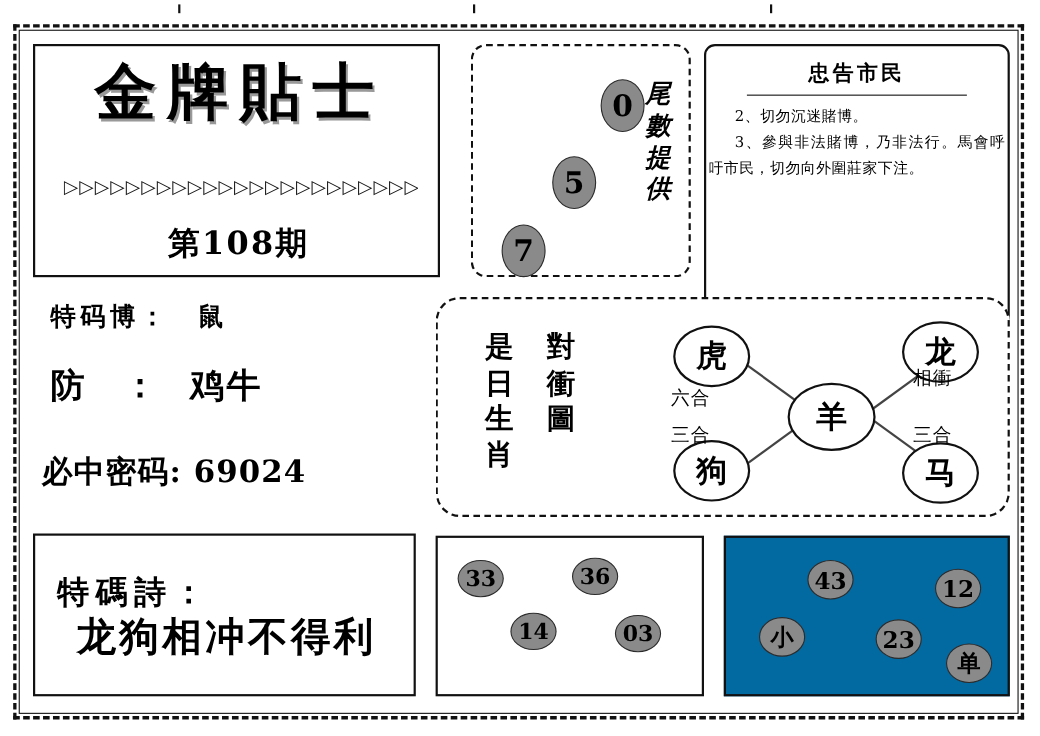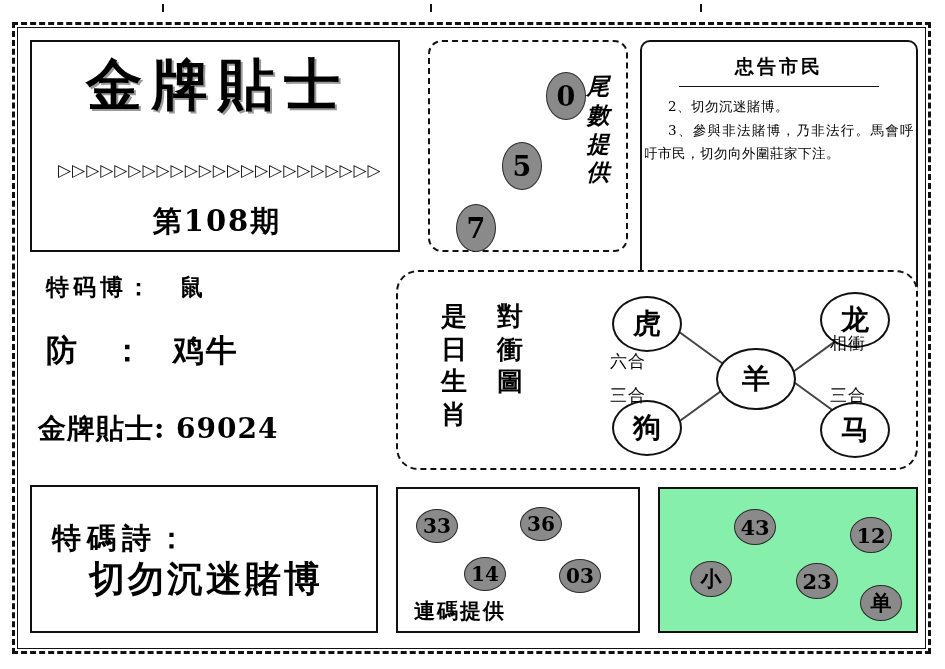--- a/index.html
+++ b/index.html
@@ -288,21 +288,21 @@
     font-family: "DejaVu Serif", serif;
   }
 
   
   .right-box {
     position: absolute;
     left: 658px; top: 487px;
     width: 260px; height: 146px;
     border: 2px solid #111;
     box-sizing: border-box;
-    background: #86efac;
+    background: #0369a1;
   }
   .word-ball {
     width: 40px; height: 34px;
     font-size: 21px;
     border-radius: 50%;
   }
 </style>
 </head>
 <body>
 
@@ -323,27 +323,27 @@
 
   <div class="special-row">
     <span class="lbl">特码博：</span><span class="val">鼠</span>
   </div>
 
   <div class="defend-row">
     <span class="lbl">防 ：</span><span class="val">鸡牛</span>
   </div>
 
   <div class="code-row">
-    <span>金牌貼士:</span>
+    <span>必中密码:</span>
     <span class="num">69024</span>
   </div>
 
   <div class="poem-box">
     <div class="poem-label">特碼詩：</div>
-    <div class="poem-text">切勿沉迷賭博</div>
+    <div class="poem-text">龙狗相冲不得利</div>
   </div>
 
   <div class="tail-box">
     <div class="ball tail-ball" style="left:116px;top:30px;">0</div>
     <div class="ball tail-ball" style="left:72px;top:100px;">5</div>
     <div class="ball tail-ball" style="left:26px;top:162px;">7</div>
     <div class="tail-label">尾數提供</div>
   </div>
 
   <div class="notice-box">
@@ -372,21 +372,20 @@
     <div class="z-small" style="left:432px;top:60px;">相衝</div>
     <div class="z-small" style="left:212px;top:112px;">三合</div>
     <div class="z-small" style="left:432px;top:112px;">三合</div>
   </div>
 
   <div class="lian-box">
     <div class="ball num-ball" style="left:18px;top:20px;">33</div>
     <div class="ball num-ball" style="left:122px;top:18px;">36</div>
     <div class="ball num-ball" style="left:66px;top:68px;">14</div>
     <div class="ball num-ball" style="left:161px;top:70px;">03</div>
-    <div class="lian-label">連碼提供</div>
   </div>
 
   <div class="right-box">
     <div class="ball word-ball" style="left:74px;top:20px;">43</div>
     <div class="ball word-ball" style="left:190px;top:28px;">12</div>
     <div class="ball word-ball" style="left:30px;top:72px;">小</div>
     <div class="ball word-ball" style="left:136px;top:74px;">23</div>
     <div class="ball word-ball" style="left:200px;top:96px;">单</div>
   </div>
 

